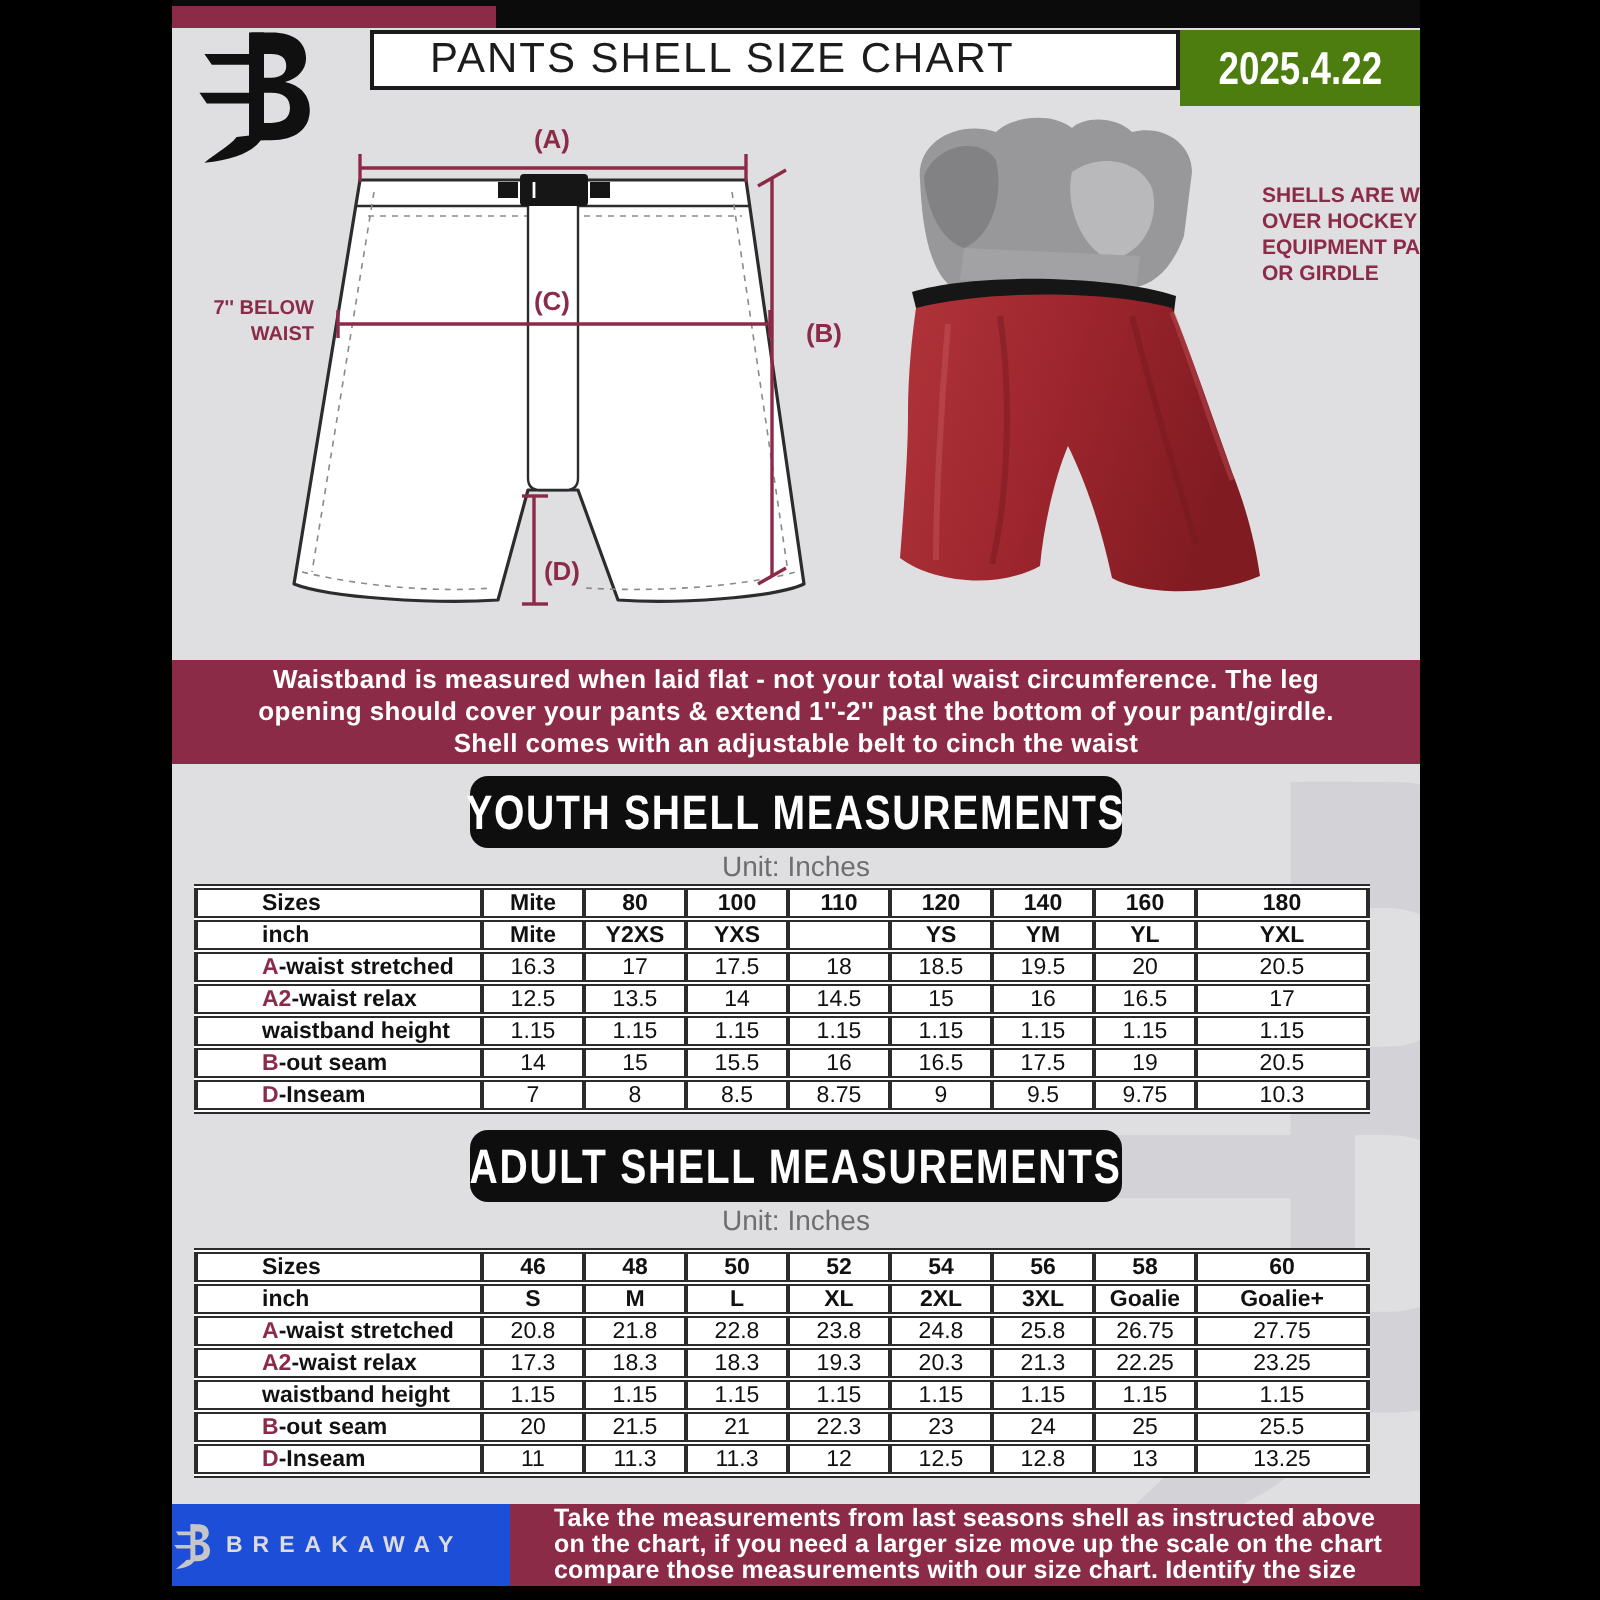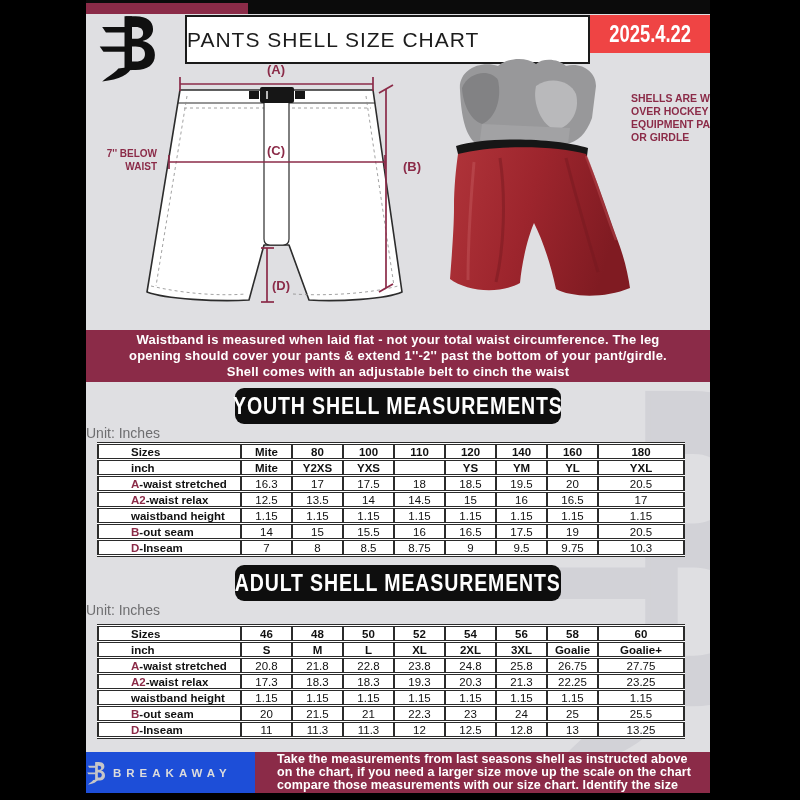--- a/index.html
+++ b/index.html
@@ -7,24 +7,24 @@
        font-family:"Liberation Sans", sans-serif;}
   .page{position:absolute;left:86px;top:0;width:624px;height:793px;
         background:#dfdfe2;overflow:hidden;}
   .page > *{position:absolute;z-index:1;}
   .watermark{z-index:0;}
 
   
   .header-top{left:0;top:0;width:624px;height:14px;background:#0b0b0b;}
   .header-accent{position:absolute;left:0;top:3px;width:162px;height:11px;background:#8b2b48;}
   .logo-header{left:10px;top:13px;width:62px;height:70px;}
-  .title-box{left:99px;top:15px;width:405px;height:49px;background:#fff;
+  .title-box{left:99px;top:15px;width:405px;height:30px;background:#fff;
              border:2px solid #1a1a1a;box-sizing:border-box;display:flex;align-items:center;
-             font-size:21px;letter-spacing:1px;color:#1c1c1c;}
-  .date-box{left:504px;top:15px;width:120px;height:38px;background:#ef4444;color:#fff;
+             padding-left:28px;font-size:21px;letter-spacing:1px;color:#1c1c1c;}
+  .date-box{left:504px;top:15px;width:120px;height:38px;background:#4d7c0f;color:#fff;
             display:flex;align-items:center;justify-content:center;}
   .date-box span{font-weight:bold;font-size:23px;display:inline-block;transform:scaleX(.8);white-space:nowrap;}
 
   
   .diagram-svg{left:4px;top:56px;}
   .pants-svg{left:352px;top:56px;}
   .photo-note{left:505px;top:92px;width:110px;color:#8b2b48;font-size:10.5px;
               font-weight:bold;line-height:13px;margin-left:40px;}
 
   
@@ -32,21 +32,21 @@
                text-align:center;font-size:13px;font-weight:bold;line-height:16px;
                display:flex;flex-direction:column;justify-content:center;letter-spacing:.2px;}
 
   
   .section-banner{left:149px;width:326px;height:36px;background:#0e0e0e;border-radius:9px;
                   color:#fff;display:flex;align-items:center;justify-content:center;}
   .section-banner span{font-size:23px;font-weight:bold;letter-spacing:1px;white-space:nowrap;
                        display:inline-block;transform:scaleX(.85) scaleY(1.05);}
   .youth-banner{top:388px;}
   .adult-banner{top:565px;}
-  .unit{left:0;width:624px;text-align:left;font-size:14px;color:#6e6e70;}
+  .unit{left:0;width:624px;text-align:center;font-size:14px;color:#6e6e70;}
   .youth-unit{top:425px;}
   .adult-unit{top:602px;}
 
   
   table.size{border-collapse:collapse;background:#fff;table-layout:fixed;
              border:2px solid #2b2b2b;border-top:3px double #2b2b2b;border-bottom:3px double #2b2b2b;}
   .youth-table{left:11px;top:442px;}
   .adult-table{left:11px;top:624px;}
   table.size td{border:2px solid #2b2b2b;border-top:none;border-bottom:3px double #2b2b2b;
                 height:13px;padding:0 2px;font-size:11.5px;text-align:center;color:#111;

